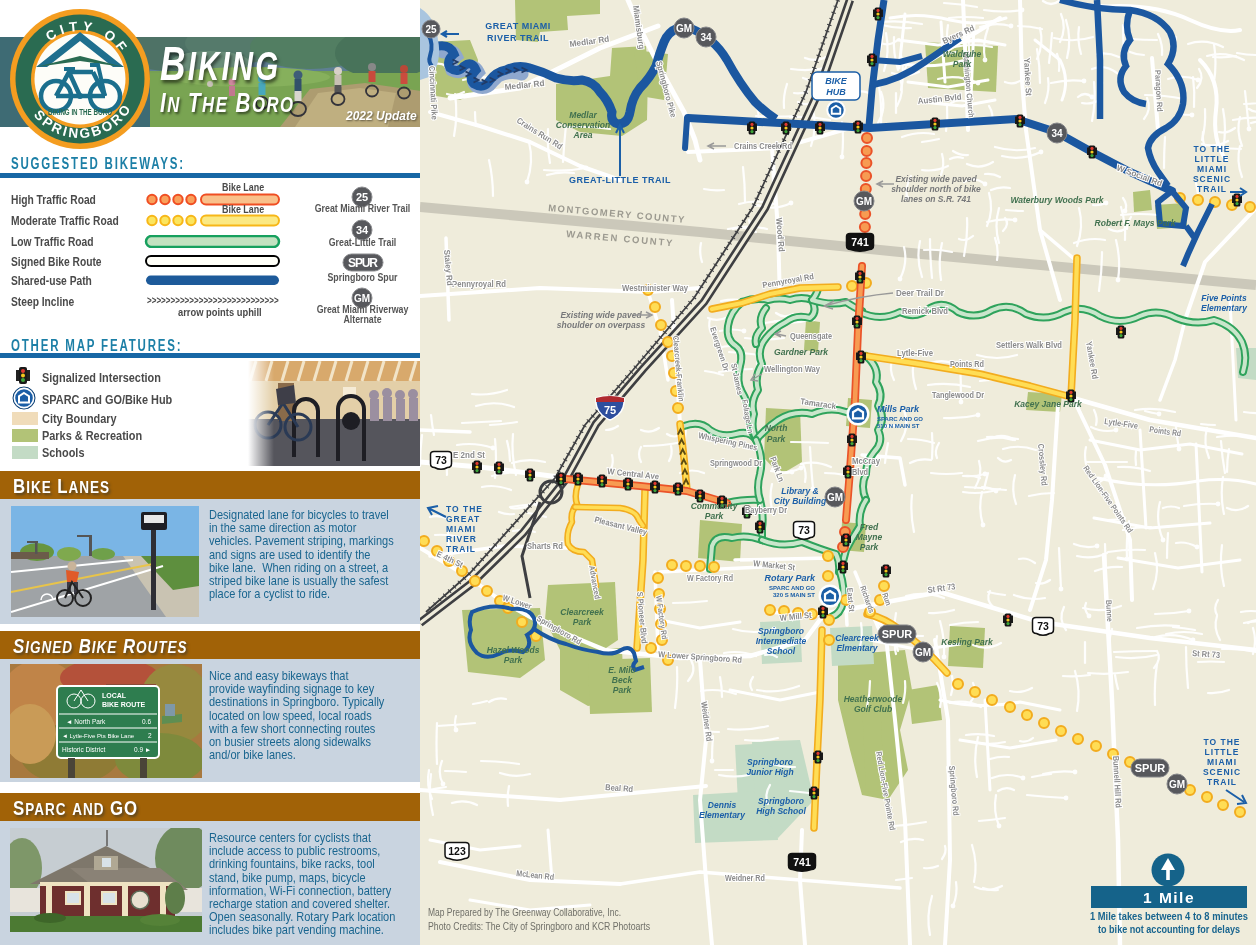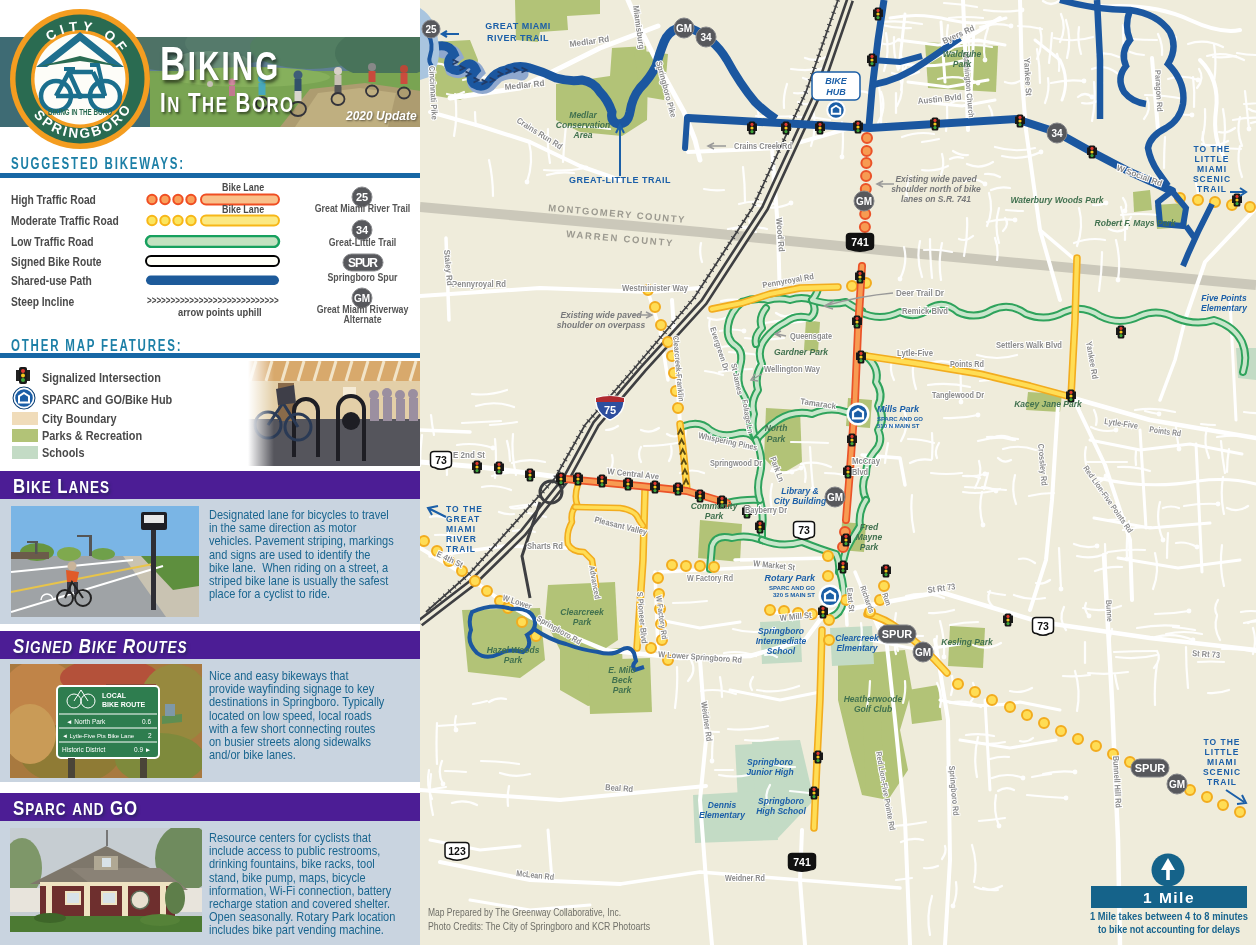--- a/index.html
+++ b/index.html
@@ -1,18 +1,18 @@
 <!DOCTYPE html>
 <html><head><meta charset="utf-8">
 <style>
   html,body{margin:0;padding:0;}
   body{width:1256px;height:945px;position:relative;font-family:"Liberation Sans",sans-serif;background:#fff;overflow:hidden;}
   .abs{position:absolute;}
   .stitle{position:absolute;color:#1C7FA6;font-weight:bold;font-size:16px;letter-spacing:2.5px;transform:scaleX(.72);transform-origin:0 50%;white-space:nowrap;}
-  .band{position:absolute;left:0;width:421px;height:28px;background:#4c1d95;padding-left:36px;}
+  .band{position:absolute;left:0;width:421px;height:28px;background:#a16207;padding-left:36px;}
   .bt{position:absolute;left:13px;top:3px;color:#fff;font-size:20.5px;font-weight:bold;letter-spacing:1.2px;text-shadow:2px 2px 3px rgba(20,40,60,.55);transform:scaleX(.82);transform-origin:0 0;white-space:nowrap;}
   .bt .sm{font-size:16.5px;}
   .panel{position:absolute;left:0;width:421px;background:#C9D4E0;}
   .ptext{position:absolute;color:#19658F;font-size:13.5px;line-height:13.2px;font-weight:500;transform:scaleX(.815);transform-origin:0 0;white-space:nowrap;}
   .lgrow{position:absolute;color:#4A4A4A;font-weight:bold;font-size:12.5px;transform:scaleX(.82);transform-origin:0 0;white-space:nowrap;}
   .feat{position:absolute;color:#4A4A4A;font-weight:bold;font-size:13px;transform:scaleX(.84);transform-origin:0 0;white-space:nowrap;}
   .blbl{position:absolute;color:#555;font-weight:bold;font-size:10.5px;text-align:center;transform:scaleX(.84);white-space:nowrap;}
 </style></head>
 <body>
 
@@ -47,26 +47,26 @@
 <ellipse cx="404" cy="56" rx="6" ry="5.5" fill="none" stroke="#33333a" stroke-width="1.8"></ellipse>
 <circle cx="262" cy="42" r="4" fill="#4BB3C8"></circle>
         <rect x="258.5" y="46" width="7" height="12" fill="#48A8BC"></rect>
 <ellipse cx="262" cy="66" rx="6" ry="6" fill="none" stroke="#33333a" stroke-width="1.8"></ellipse>
 <circle cx="232" cy="45" r="3.5" fill="#D28AA0"></circle>
         <rect x="229" y="49" width="6" height="10" fill="#C27890"></rect>
 <circle cx="210" cy="47" r="3" fill="#C8C2B8"></circle>
 </g>
 </svg></div>
 
-<div class="abs" style="left:160px;top:41px;width:260px;height:85px;">
+<div class="abs" style="left:160px;top:41px;width:260px;height:85px;font-style:italic;">
 <div style="color:#fff;font-weight:bold;font-size:49px;letter-spacing:3px;text-shadow:2px 3px 4px rgba(0,0,0,.55);line-height:44px;transform:scaleX(.72);transform-origin:0 0;white-space:nowrap;">B<span style="font-size:41px;">IKING</span></div>
 <div style="color:#fff;font-weight:bold;font-size:27px;letter-spacing:2px;text-shadow:2px 2px 3px rgba(0,0,0,.55);line-height:25px;margin-top:3px;transform:scaleX(.76);transform-origin:0 0;white-space:nowrap;">I<span style="font-size:22px;">N</span> T<span style="font-size:22px;">HE</span> B<span style="font-size:22px;">ORO</span></div>
 </div>
 
-<div class="abs" style="left:346px;top:109px;width:85px;color:#fff;font-style:italic;font-weight:bold;font-size:12px;text-shadow:1px 1px 2px rgba(0,0,0,.5);">2020 Update</div>
+<div class="abs" style="left:346px;top:109px;width:85px;color:#fff;font-style:italic;font-weight:bold;font-size:12px;text-shadow:1px 1px 2px rgba(0,0,0,.5);">2022 Update</div>
 
 <div class="abs" style="left:8px;top:7px;width:144px;height:144px;">
 <svg width="144" height="144" viewBox="0 0 144 144">
 <circle cx="72" cy="72" r="70" fill="#F49D20"></circle>
 <circle cx="72" cy="72" r="64.5" fill="#2A6B51"></circle>
 <circle cx="72" cy="72" r="49" fill="#F49D20"></circle>
 <circle cx="72" cy="72" r="45.5" fill="#FDFDF8"></circle>
 <path id="arcT" d="M 24,72 A 48,48 0 0 1 120,72" fill="none"></path>
 <text font-family="Liberation Sans,sans-serif" font-size="13.5" font-weight="bold" fill="#fff" letter-spacing="4.5"><textPath href="#arcT" startOffset="28%">CITY OF</textPath></text>
 <path id="arcB" d="M 13,72 A 59,59 0 0 0 131,72" fill="none"></path>

